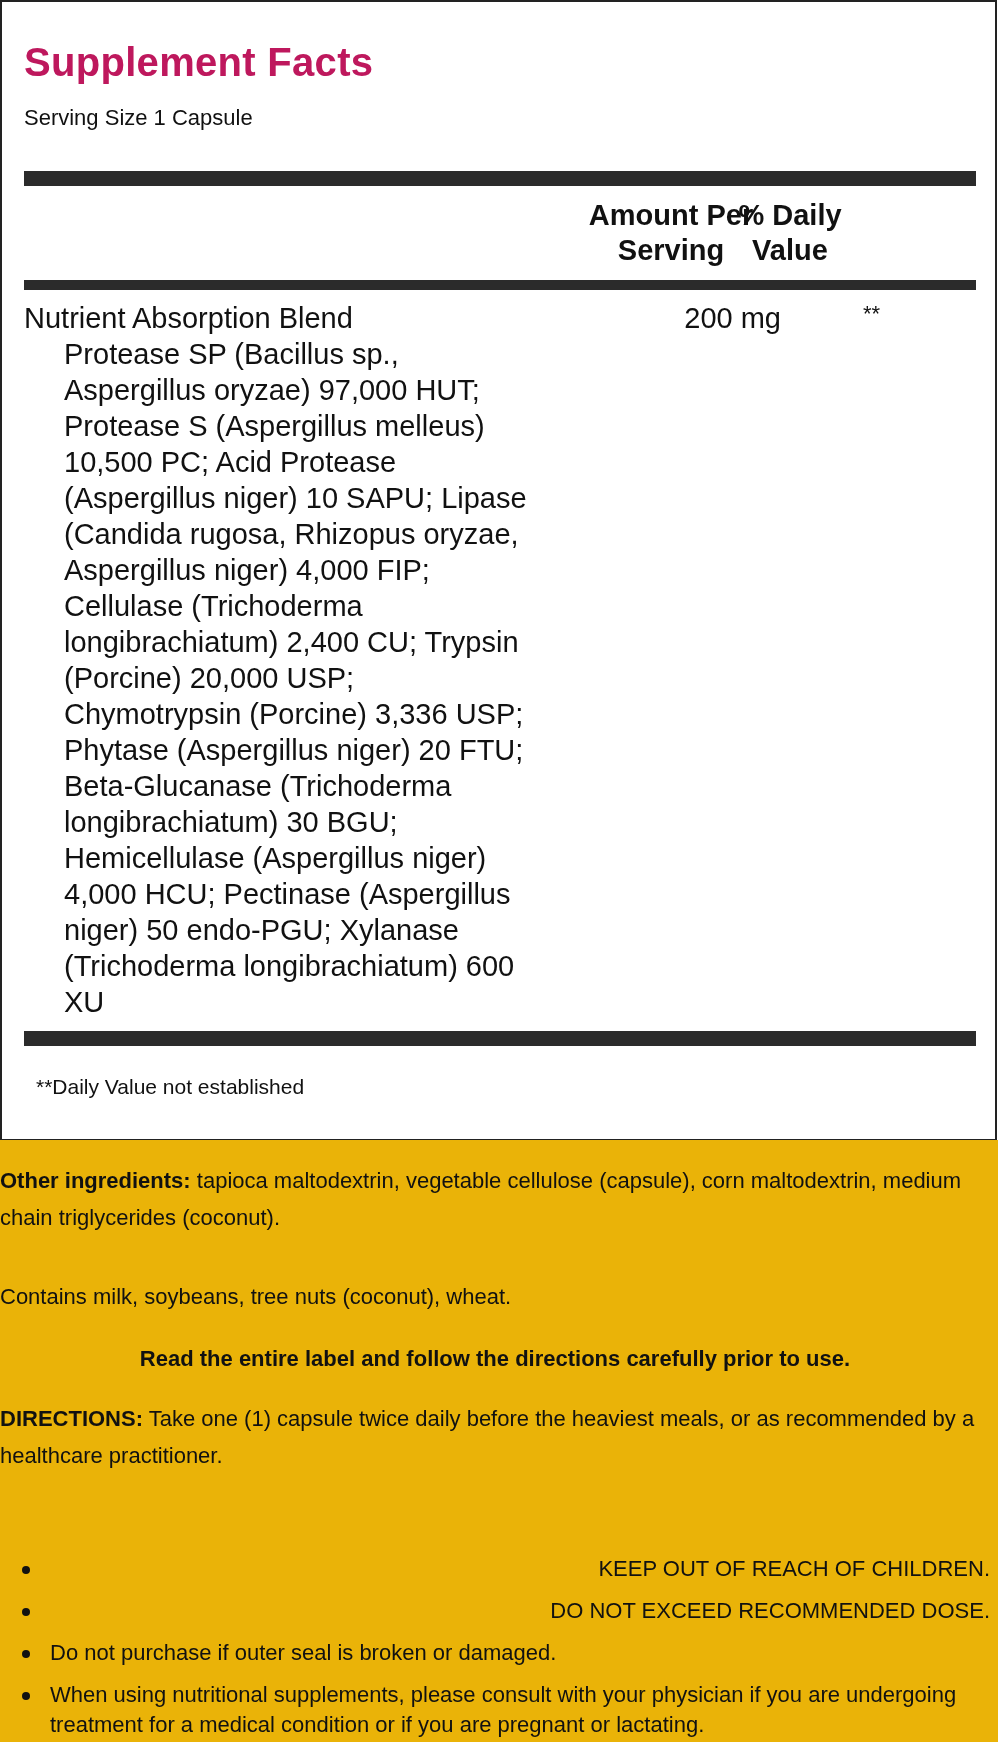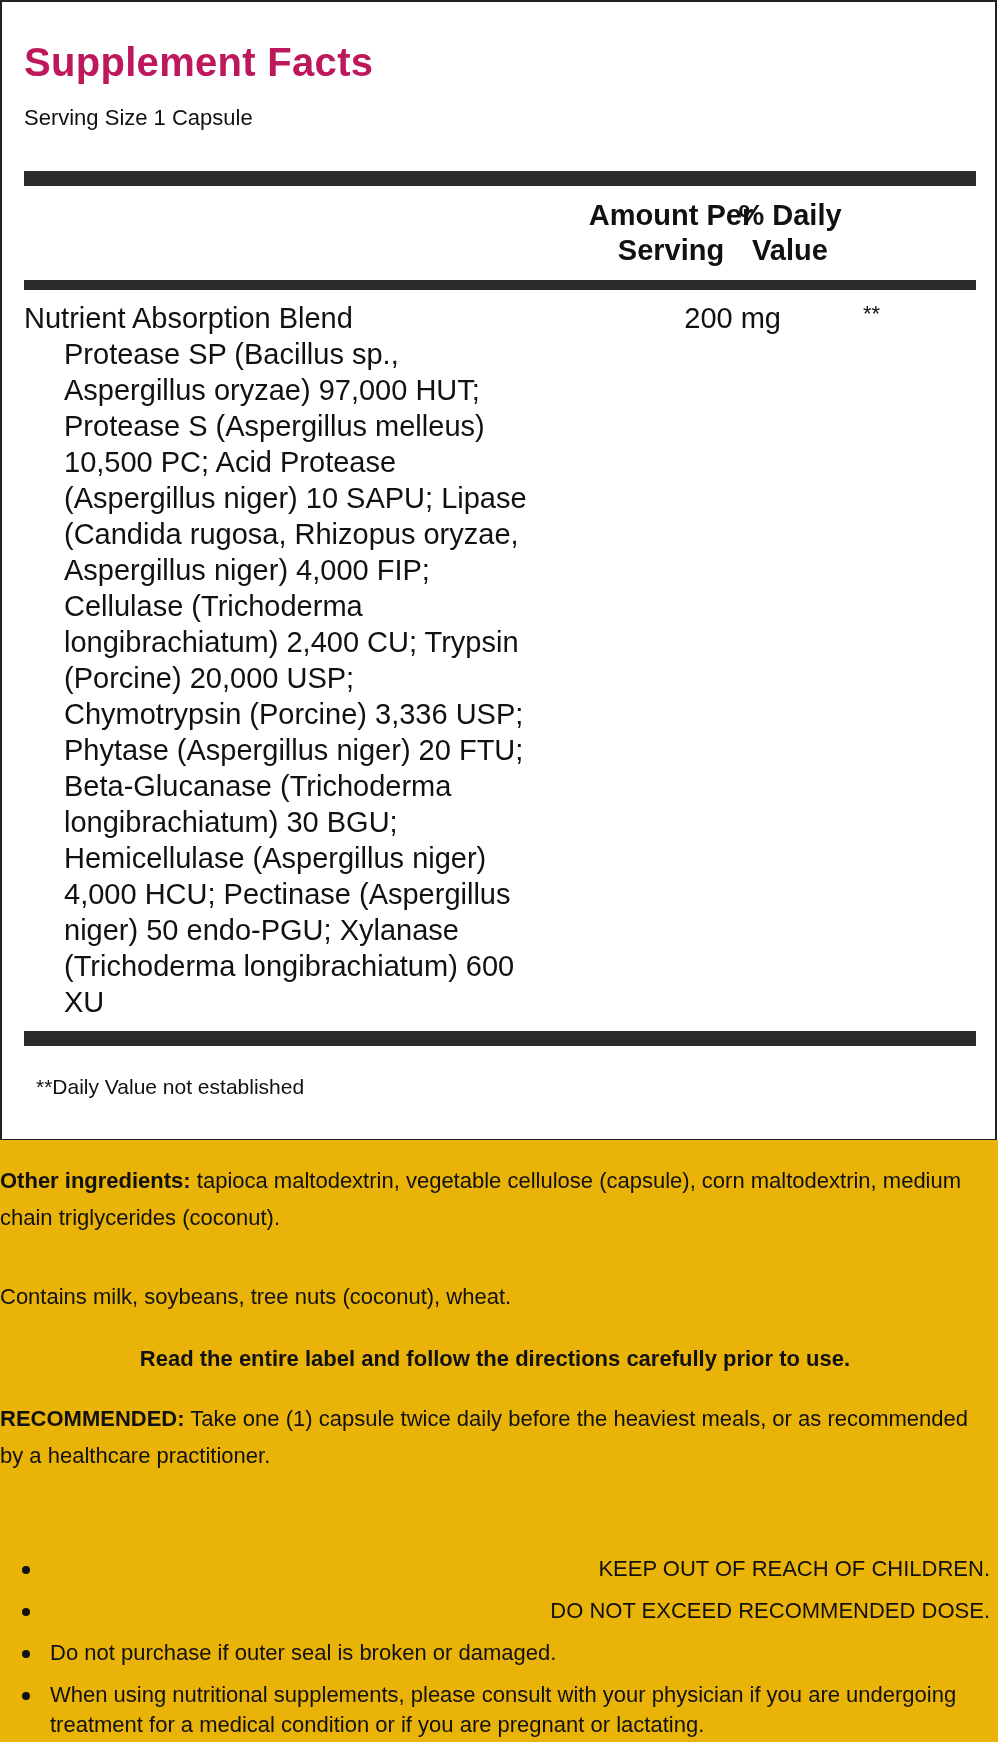--- a/index.html
+++ b/index.html
@@ -214,21 +214,21 @@
 <div class="below">
   <div class="para p-other">
     <b>Other ingredients:</b><span> tapioca maltodextrin, vegetable cellulose (capsule), corn maltodextrin, medium chain triglycerides (coconut).</span>
   </div>
 
   <div class="para p-contains">Contains milk, soybeans, tree nuts (coconut), wheat.</div>
 
   <div class="para p-read">Read the entire label and follow the directions carefully prior to use.</div>
 
   <div class="para p-directions">
-    <b>RECOMMENDED:</b><span> Take one (1) capsule twice daily before the heaviest meals, or as recommended by a healthcare practitioner.</span>
+    <b>DIRECTIONS:</b><span> Take one (1) capsule twice daily before the heaviest meals, or as recommended by a healthcare practitioner.</span>
   </div>
 
 
   <ul class="warn-list">
     <li class="warn-item bold">
       <span class="bullet"></span>
       <span>KEEP OUT OF REACH OF CHILDREN.</span>
     </li>
     <li class="warn-item bold">
       <span class="bullet"></span>

